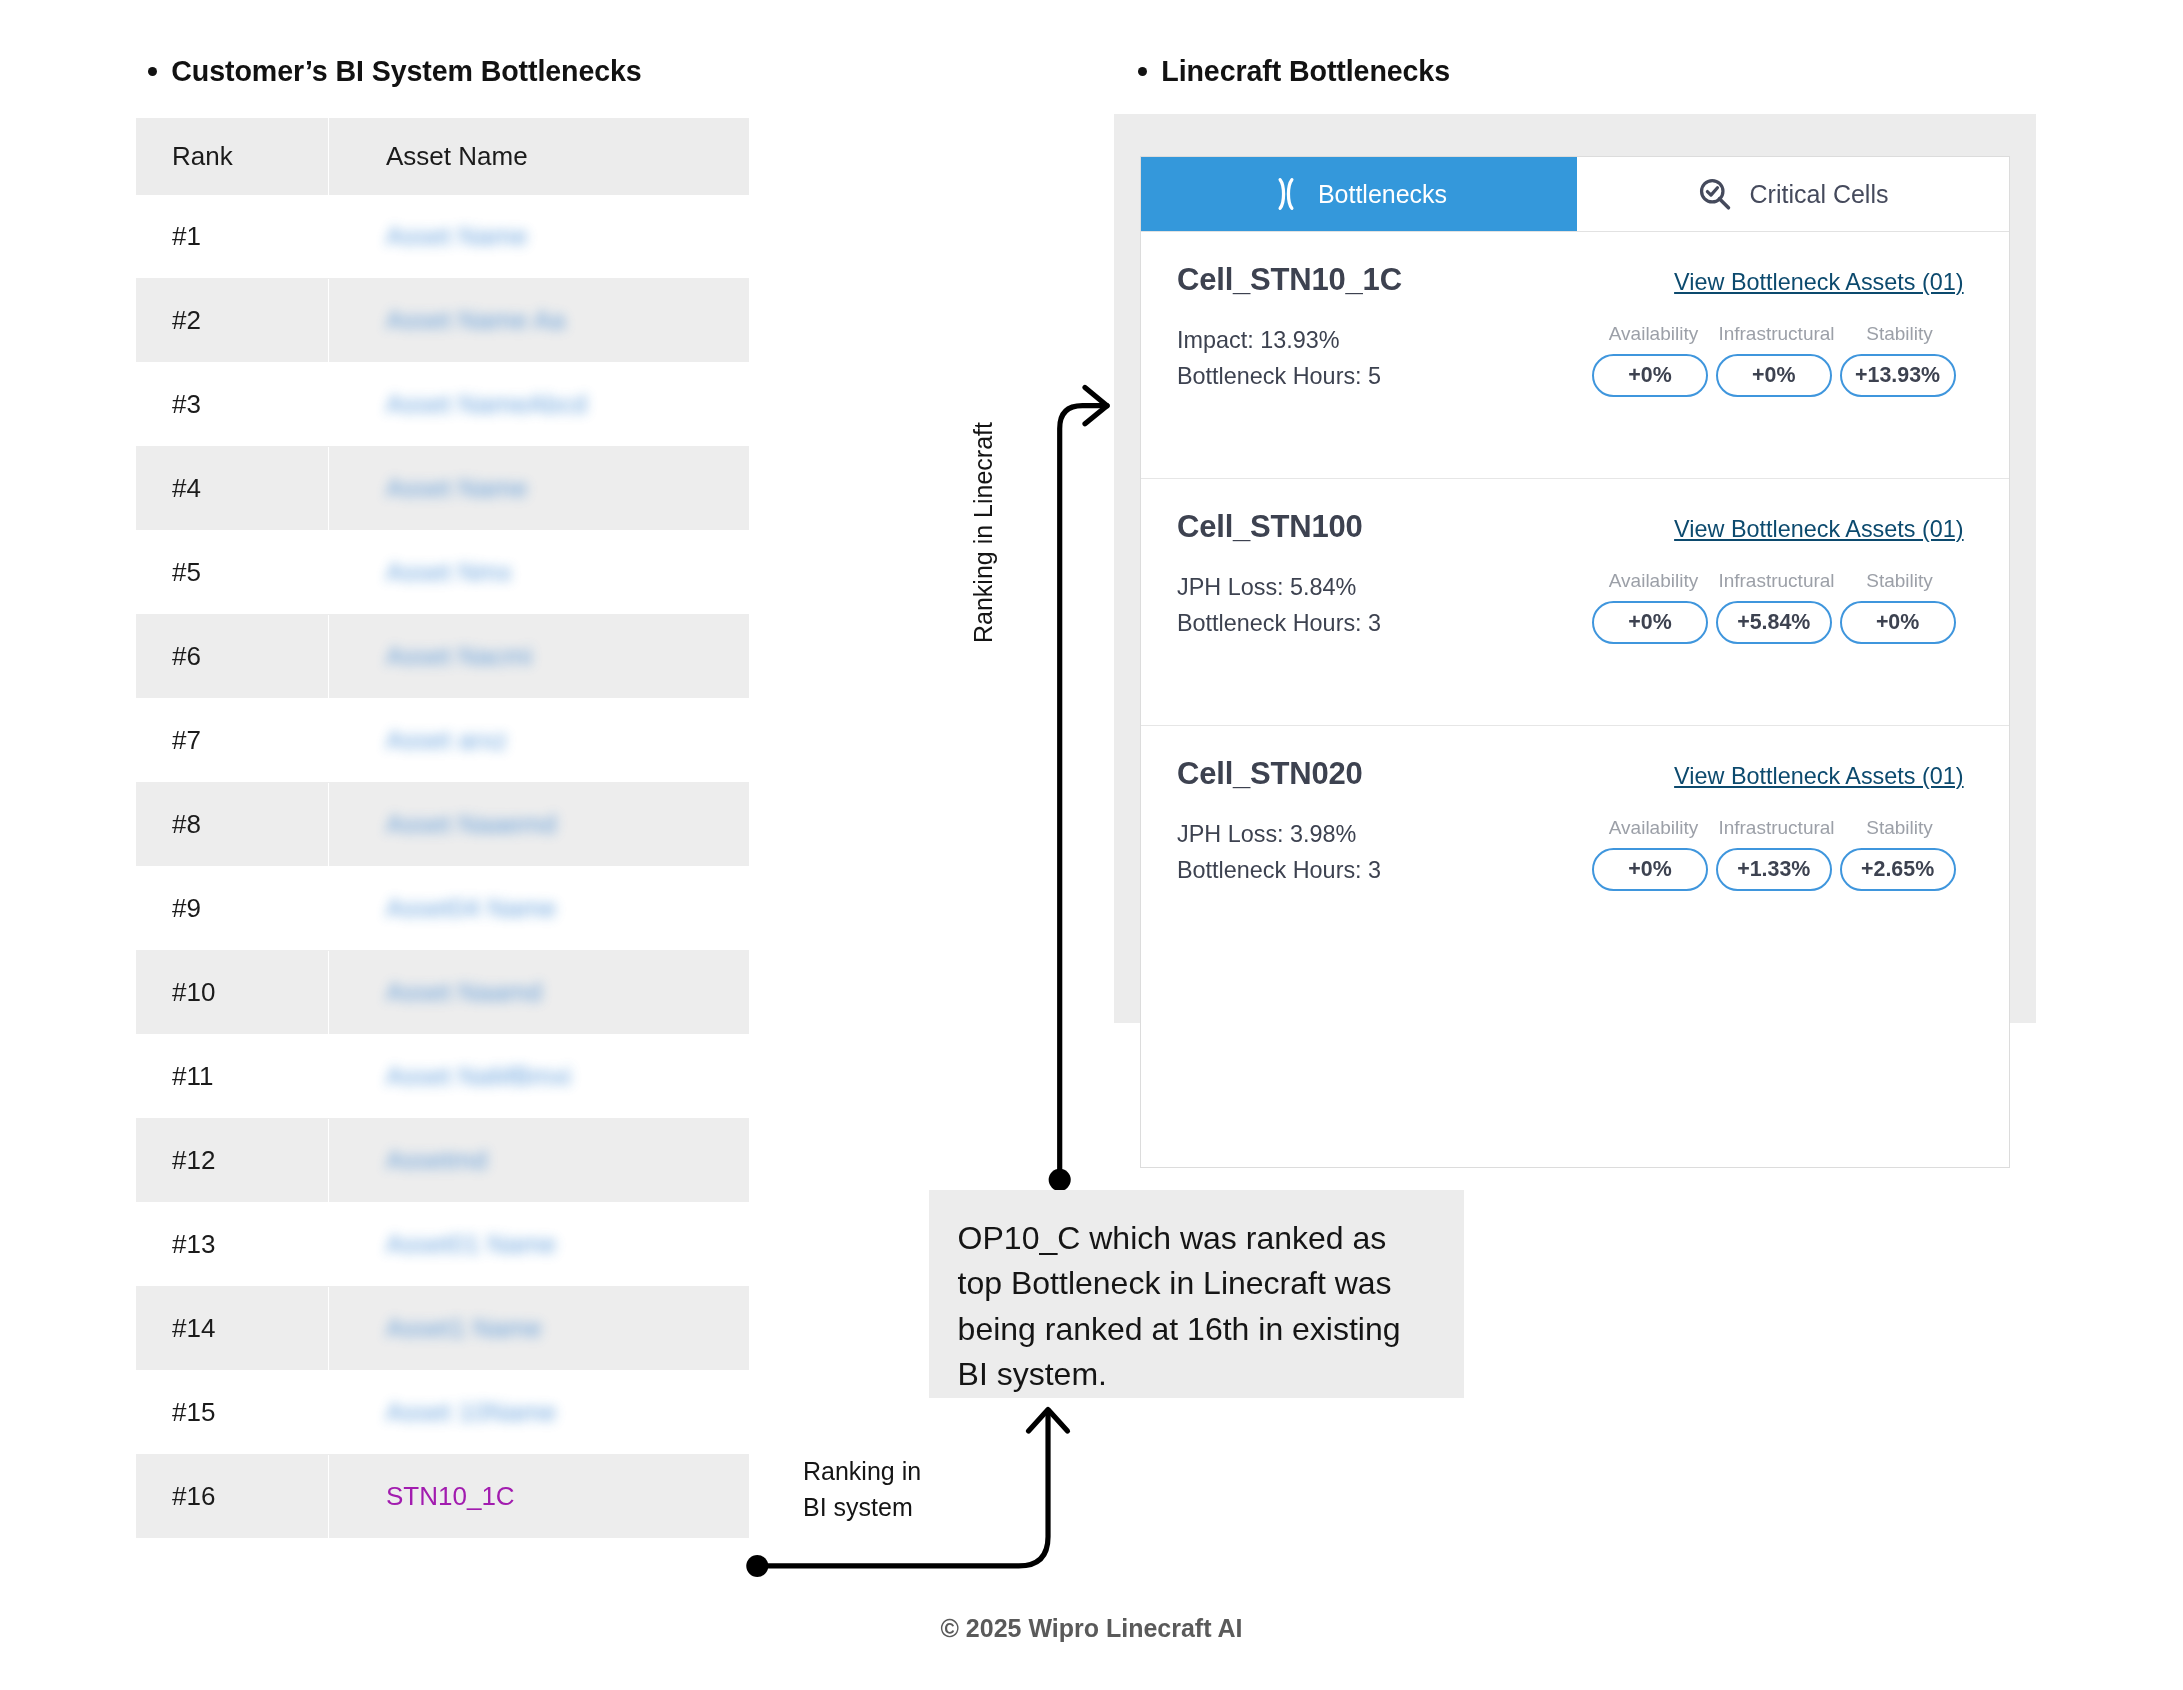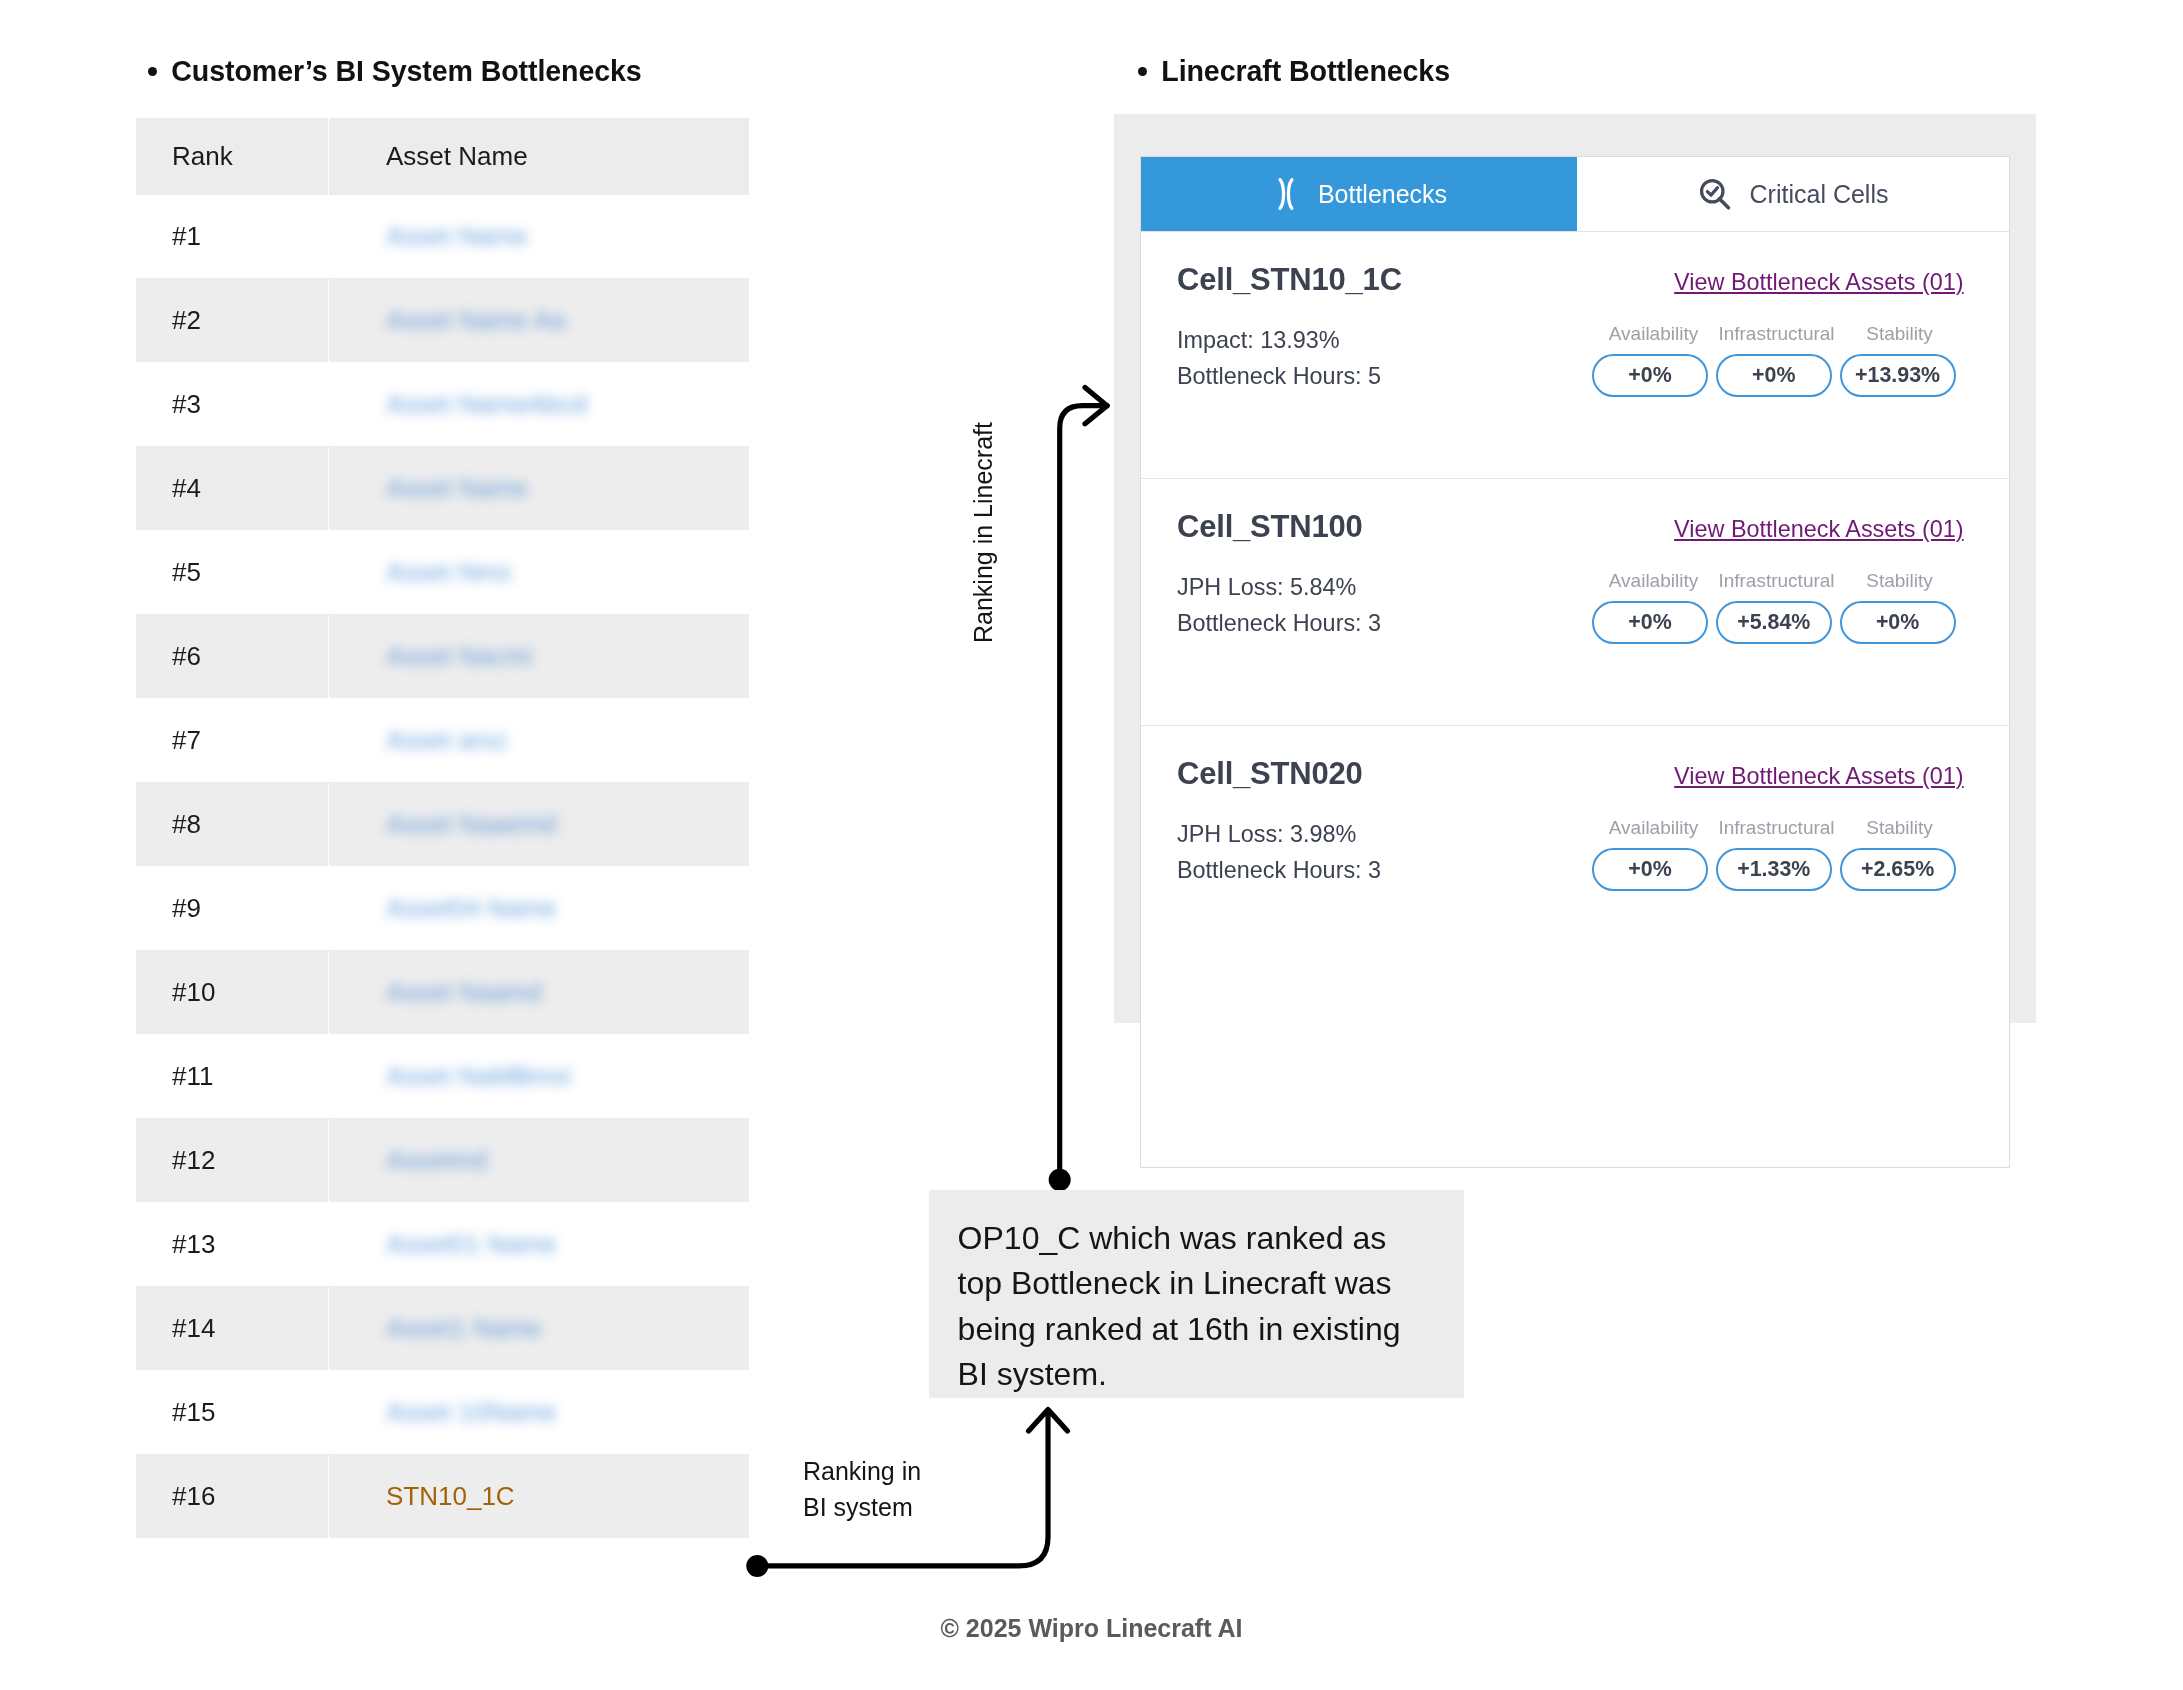--- a/index.html
+++ b/index.html
@@ -89,21 +89,21 @@
   
   .redacted {
     color: #2f7fd0;
     filter: blur(5.8px);
     opacity: .72;
     font-size: 26px;
     white-space: nowrap;
     user-select: none;
   }
   .asset-highlight {
-    color: #a16207;
+    color: #a21caf;
     font-size: 26px;
     white-space: nowrap;
   }
 
   
   #lc-panel {
     position: absolute;
     left: 1114px;
     top: 114px;
     width: 922px;
@@ -164,21 +164,21 @@
   }
   .bn-title {
     font-size: 31px;
     font-weight: 700;
     color: #3d4250;
     letter-spacing: -0.2px;
     white-space: nowrap;
   }
   .bn-link {
     font-size: 23.4px;
-    color: #701a75;
+    color: #0c4a6e;
     text-decoration: underline;
     white-space: nowrap;
     margin-top: 6.5px;
     margin-right: 10.4px;
   }
 
   .bn-body {
     display: flex;
     justify-content: space-between;
     align-items: flex-start;

